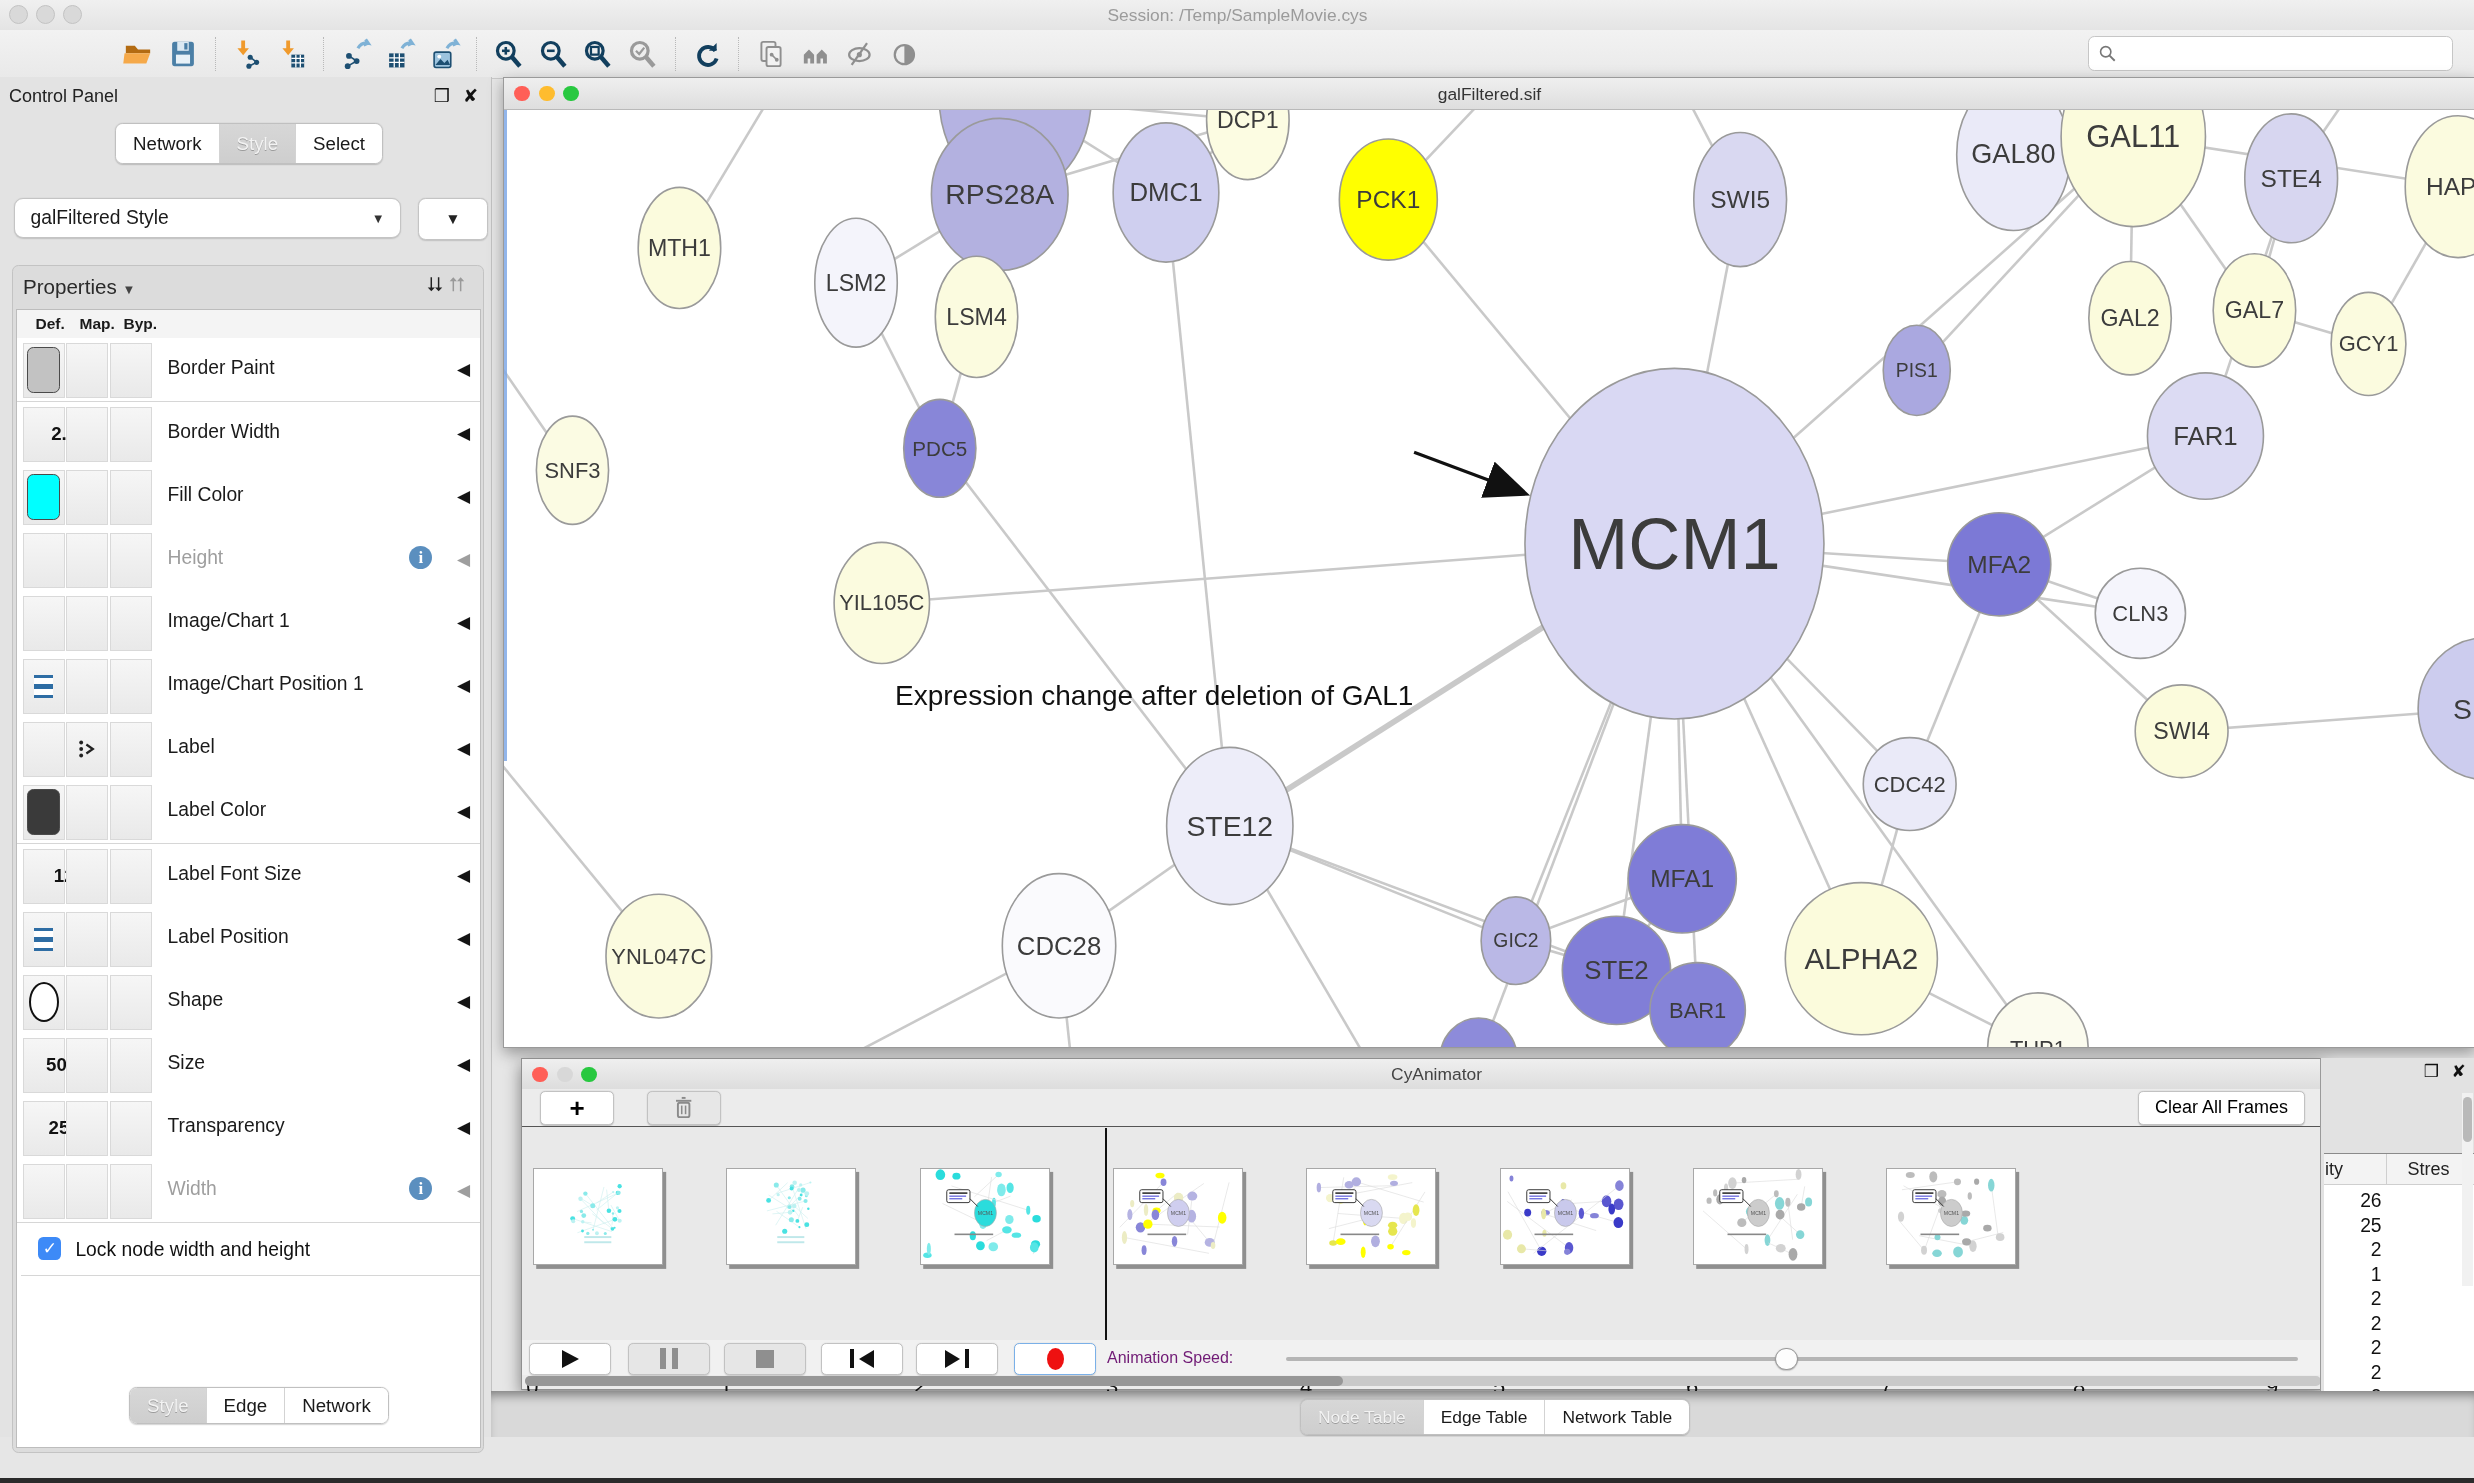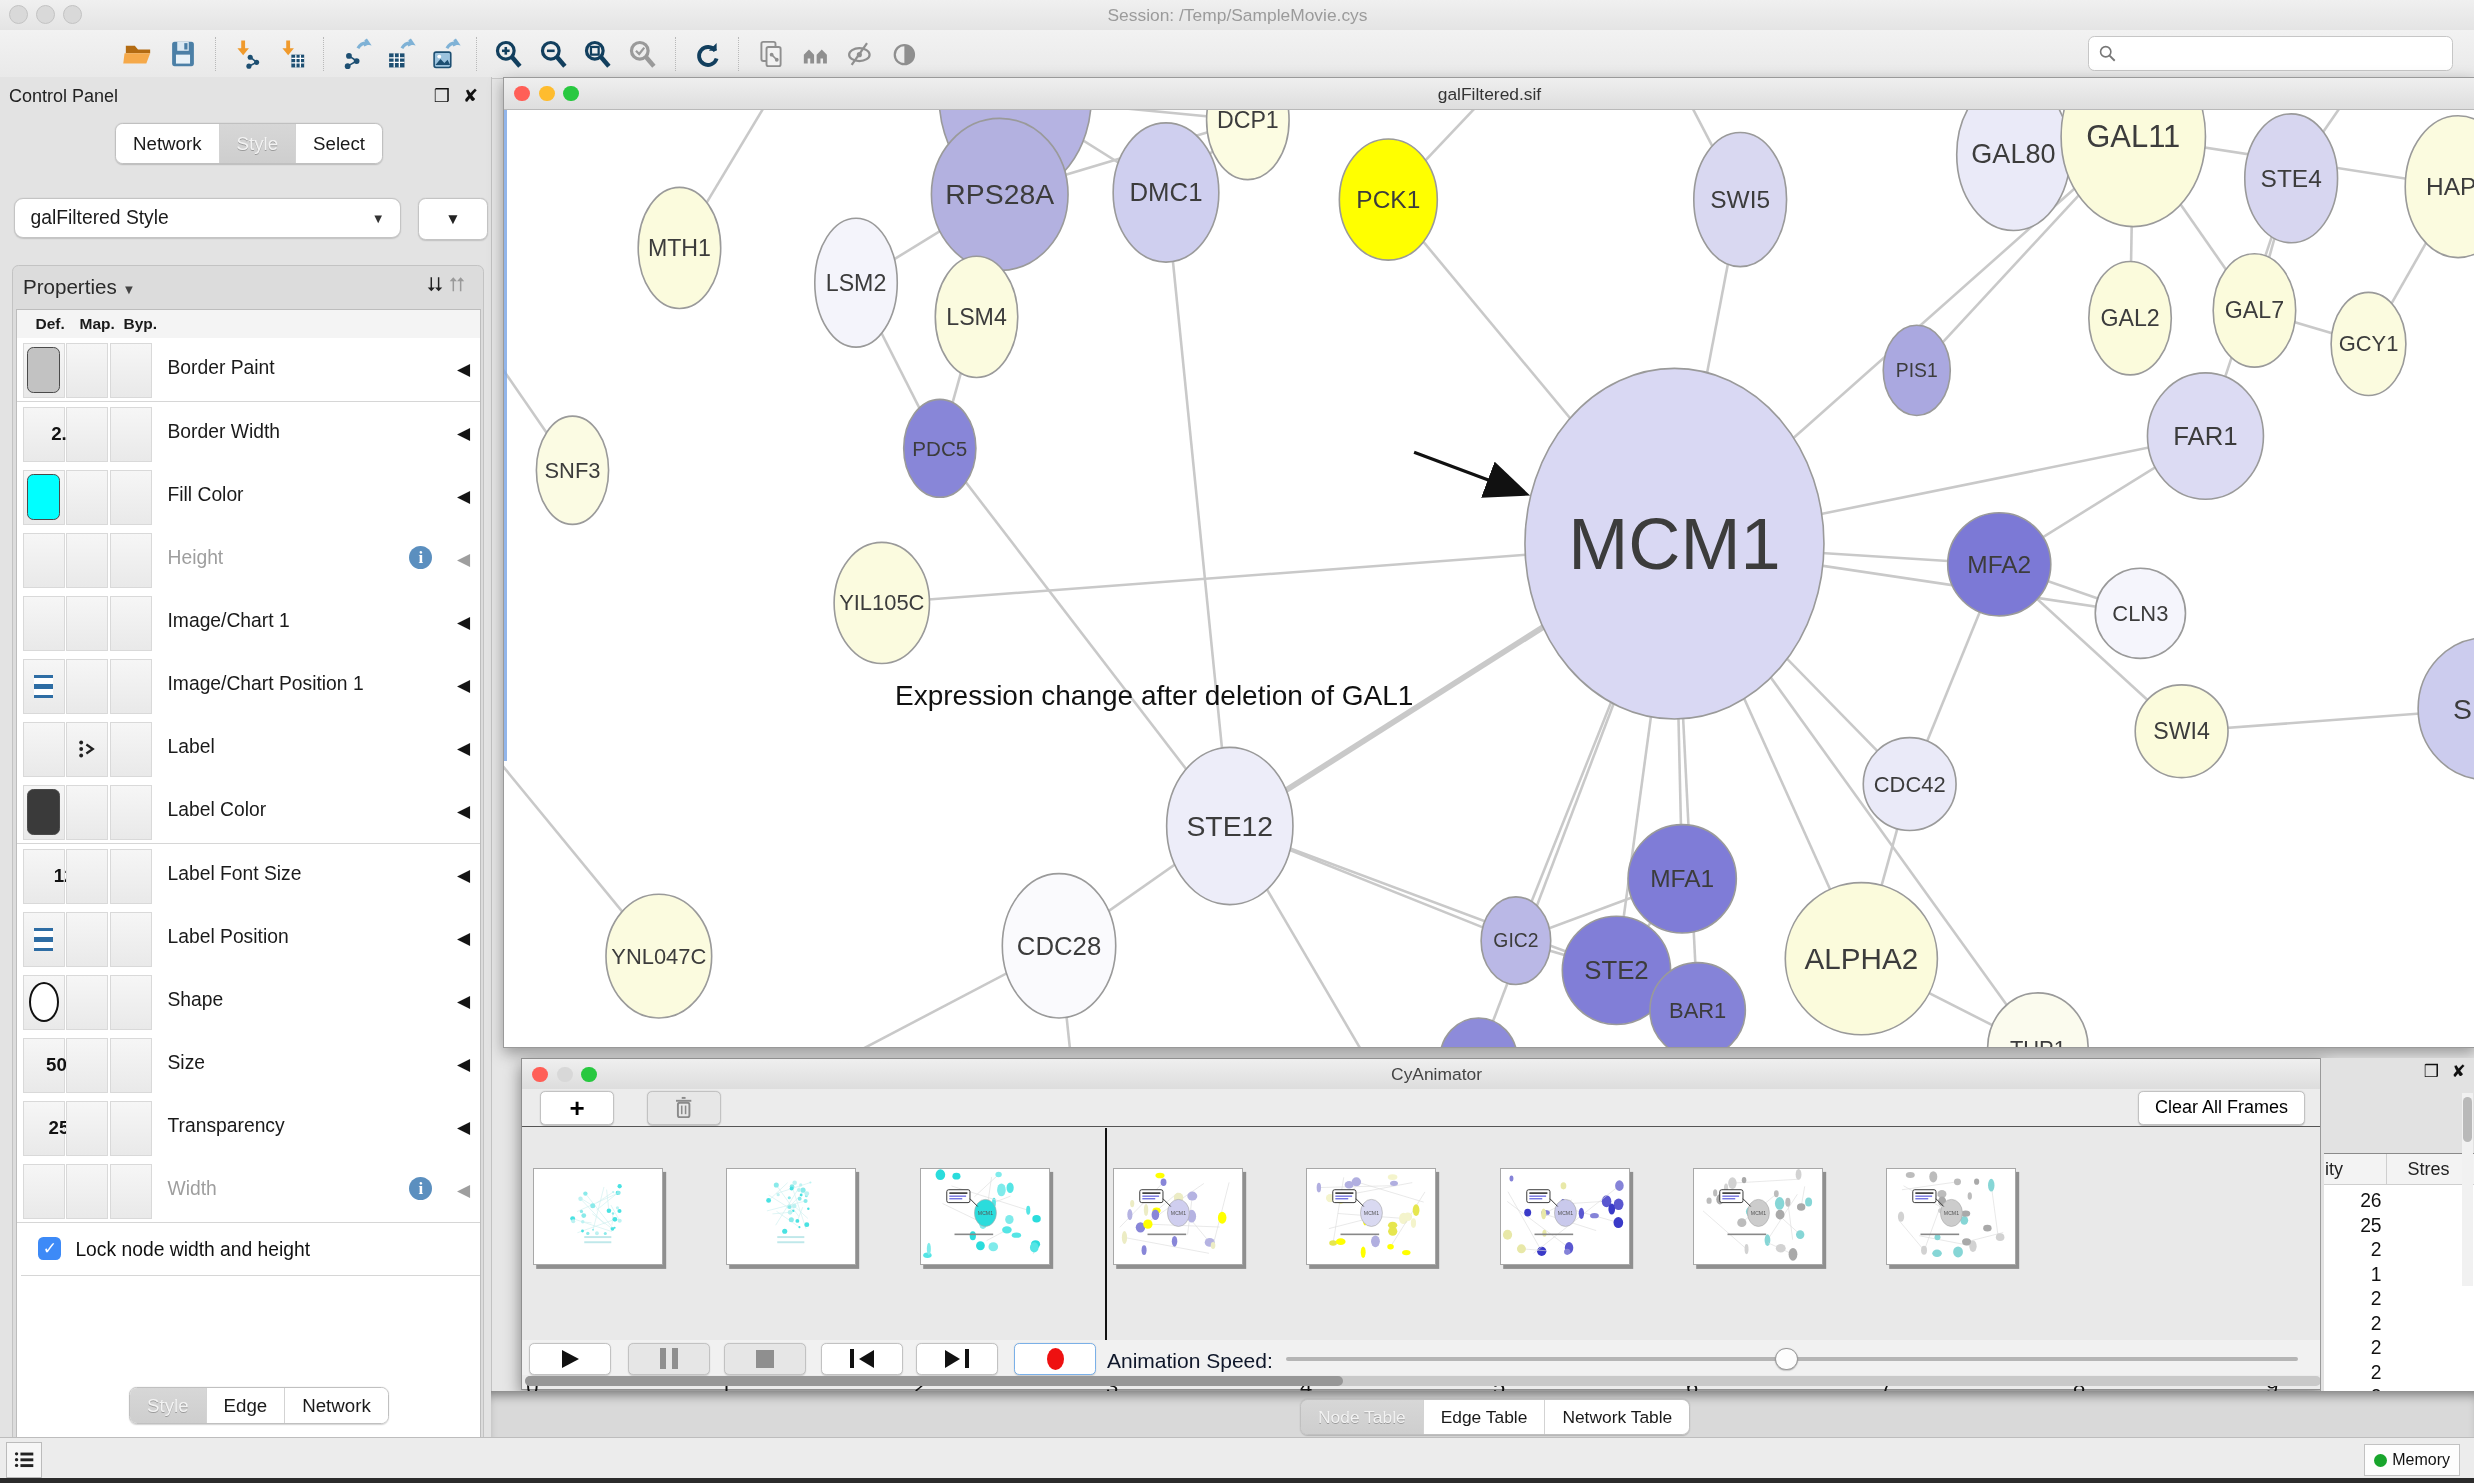--- a/index.html
+++ b/index.html
@@ -68,21 +68,21 @@
   .thumb{position:absolute;top:41px;width:128px;height:95px;background:#fff;border:1.3px solid #a8a8a8;box-shadow:3.2px 3.9px 0 #8f8f8f;}
   #playhead{position:absolute;width:1.9px;background:#111;}
   .tickmaj{position:absolute;width:1.9px;height:28px;background:#111;}
   .tickmin{position:absolute;width:1.9px;height:15.5px;background:#111;}
   .ticklab{position:absolute;font-size:22px;color:#111;transform:translateX(-50%);}
   #ruler-line{position:absolute;height:3.9px;background:#111;}
   #seconds-label{position:absolute;font-size:19.3px;color:#111;transform:translateX(-50%);}
   #cy-controls{position:absolute;left:0;top:281px;width:100%;height:35px;background:#f1f1f1;}
   .ctl{position:absolute;top:2.6px;width:80px;height:30px;border:0.6px solid #c2c2c2;border-radius:5.2px;background:#fff;display:flex;align-items:center;justify-content:center;gap:5.2px;box-shadow:0 0.6px 1.3px rgba(0,0,0,.15);}
   .ctl.gray{background:#e6e6e6;}
-  #speed-label{position:absolute;left:585px;top:9px;font-size:21px;color:#0f172a;}
+  #speed-label{position:absolute;left:585px;top:9px;font-size:16px;color:#701a75;}
   #speed-track{position:absolute;left:764px;top:17px;width:1012px;height:3.9px;background:#b5b5b5;border-radius:1.9px;}
   #speed-knob{position:absolute;top:7.7px;width:20.6px;height:20.6px;border-radius:50%;background:#fdfdfd;border:0.6px solid #999;box-shadow:0 0.6px 1.3px rgba(0,0,0,.3);}
   #cy-hscroll{position:absolute;left:2.6px;top:317px;width:1796px;height:10.3px;background:#c9c9c9;border-radius:5.2px;}
   #cy-hthumb{position:absolute;left:0;top:0;width:818px;height:10.3px;background:#979797;border-radius:5.2px;}
   
   #results{left:2320px;top:1058px;width:155px;height:333px;background:#e2e2e2;border-left:1.3px solid #9a9a9a;}
   #results-table{position:absolute;left:2.6px;top:95px;width:152px;height:238px;background:#fff;}
   #results-head{position:absolute;left:0;top:0;width:100%;height:30px;background:#f3f3f3;border-top:1.3px solid #8a8a8a;border-bottom:0.6px solid #cfcfcf;font-size:18px;color:#222;}
   .rv{position:absolute;font-size:19.3px;color:#111;width:58px;text-align:right;}
   #results-vscroll{position:absolute;right:2.6px;top:35px;width:11.6px;height:193px;background:#f1f1f1;}
@@ -1095,31 +1095,15 @@
   </div>
 
   <div id="table-strip" class="abs">
     <div class="seg" style="left:809px;top:7.7px">
       <span class="item selected" style="height:34px;line-height:34px;font-size:17.4px">Node Table</span>
       <span class="item" style="height:34px;line-height:34px;font-size:17.4px">Edge Table</span>
       <span class="item" style="height:34px;line-height:34px;font-size:17.4px">Network Table</span>
     </div>
   </div>
 
-  <div id="status-bar" class="abs">
-    <div id="list-btn">
-      <svg width="20.6" height="19.3" viewBox="0 0 32 30">
-        <circle cx="4" cy="6" r="2.6" fill="#222"></circle>
-          <rect x="10" y="4" width="20" height="4.5" fill="#222"></rect>
-        <circle cx="4" cy="15" r="2.6" fill="#222"></circle>
-          <rect x="10" y="13" width="20" height="4.5" fill="#222"></rect>
-        <circle cx="4" cy="24" r="2.6" fill="#222"></circle>
-          <rect x="10" y="22" width="20" height="4.5" fill="#222"></rect>
-      </svg>
-    </div>
-    <div id="memory-btn">
-      <span id="memdot" style="background: rgb(24, 165, 44);"></span>
-      <span>Memory</span>
-    </div>
-  </div>
   <div id="page-bottom" class="abs"></div>
 </div>
 
 
 </body></html>

